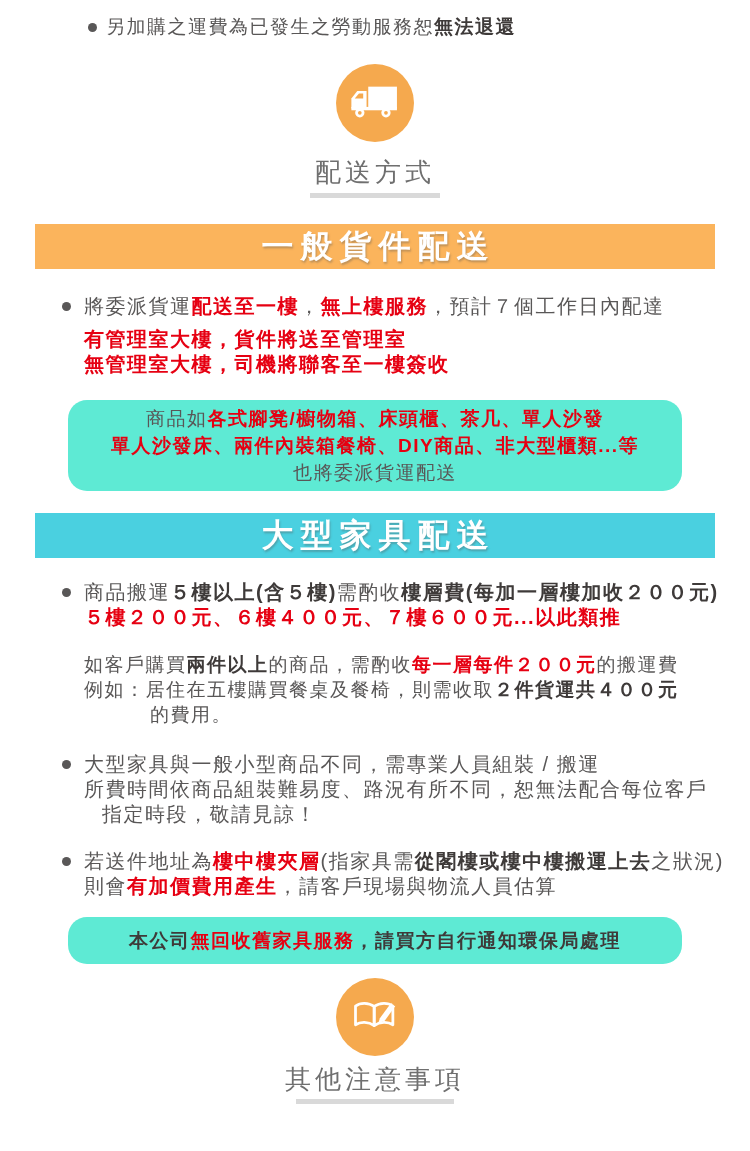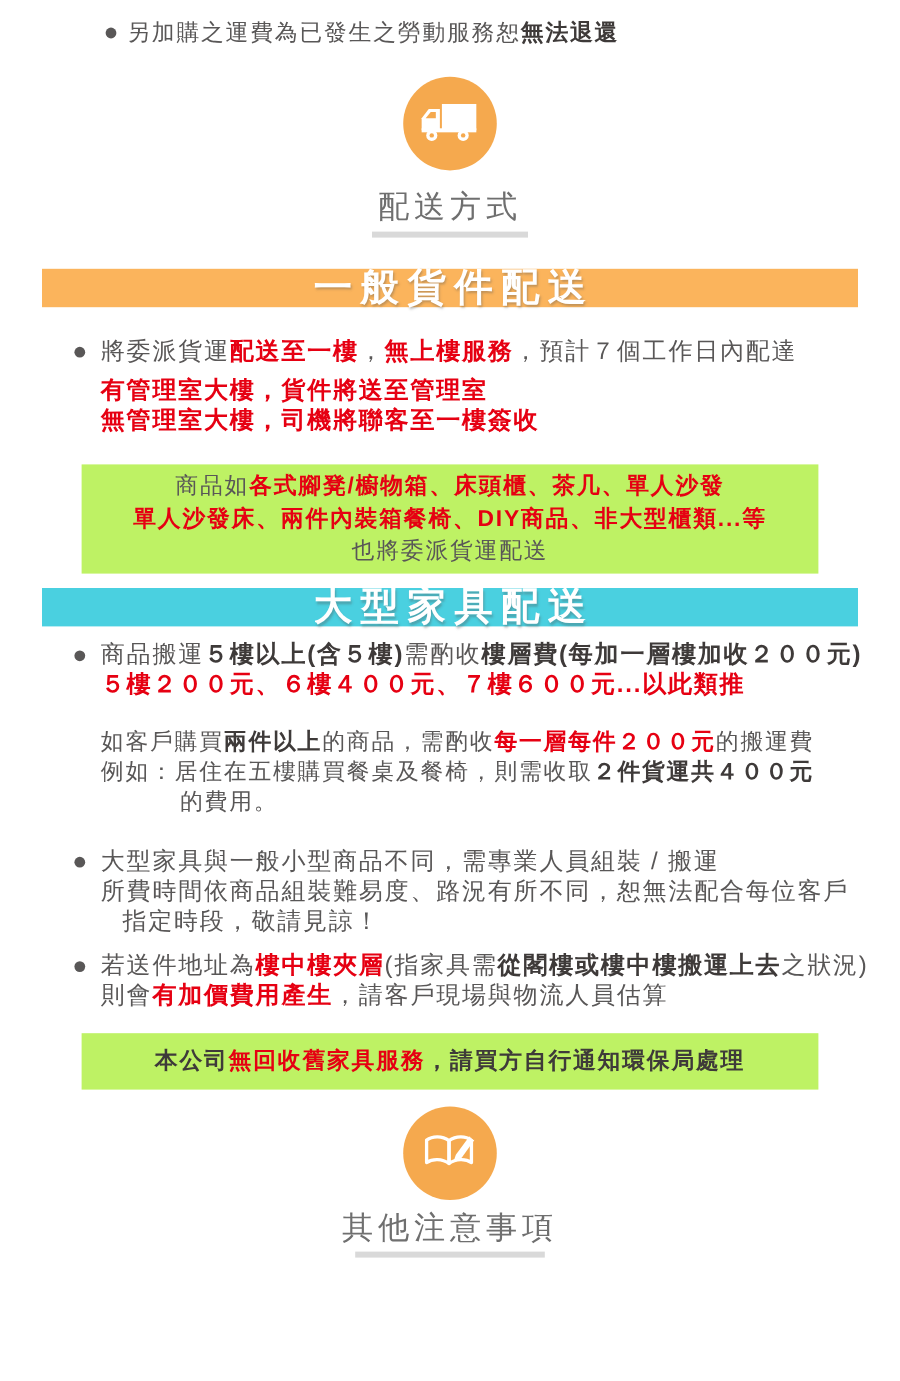--- a/index.html
+++ b/index.html
@@ -15,40 +15,40 @@
   .dot{width:9px;height:9px;border-radius:50%;background:#595757;flex:none;}
   .top-note .dot{margin-right:9px;}
   
   .icon-circle{width:78px;height:78px;border-radius:50%;background:#f5a94e;
                margin:24px auto 0;display:flex;align-items:center;justify-content:center;}
   .sec-title{text-align:center;font-size:26px;line-height:34px;color:#6f6f6f;letter-spacing:4px;margin-top:13px;}
   .sec-underline{height:5px;background:#d9d9d9;margin:4px auto 0;}
   .u1{width:130px;}
   .u2{width:158px;}
   
-  .banner{height:32px;margin:26px 35px 0;display:flex;align-items:center;justify-content:center;
+  .banner{height:45px;margin:26px 35px 0;display:flex;align-items:center;justify-content:center;
           color:#fff;font-weight:bold;font-size:32px;letter-spacing:7px;padding-left:7px;
           text-shadow:1px 2px 2px rgba(80,80,80,.35);}
   .banner-orange{background:#fbb45c;}
   .banner-cyan{background:#4ad0e0;}
   
   .point{display:flex;margin:25px 30px 0 62px;font-size:20px;line-height:25px;letter-spacing:1.5px;}
   .point .dot{margin:8px 0 0 0;}
   .point-body{margin-left:13px;}
   .sub-red{margin-top:8px;font-weight:bold;color:#e60012;}
   .para{margin:22px 30px 0 84px;font-size:19px;line-height:25px;letter-spacing:1.5px;}
   .indent{margin-left:66px;}
   .indent-sm{margin-left:18px;}
   
-  .note-box{background:#bef264;margin:23px 68px 0;padding:5px 8px;text-align:center;
-            font-size:19px;line-height:27px;letter-spacing:1.5px;}
+  .note-box{background:#5eead4;margin:23px 68px 0;padding:5px 8px;text-align:center;
+            font-size:19px;line-height:27px;letter-spacing:1.5px;border-radius:19px;}
   .note-box2{margin-top:18px;padding:10px 8px;}
   .phone-line{font-size:17px;line-height:25px;}
   
-  .mt-a{margin-top:12px;}
+  .mt-a{margin-top:22px;}
   .mt-b{margin-top:25px;}
   .icon2{margin-top:14px;}
   .sec-title2{margin-top:6px;}
   .sec-underline2{margin-top:3px;}
 </style>
 </head>
 <body>
 
 <div class="page">
 

